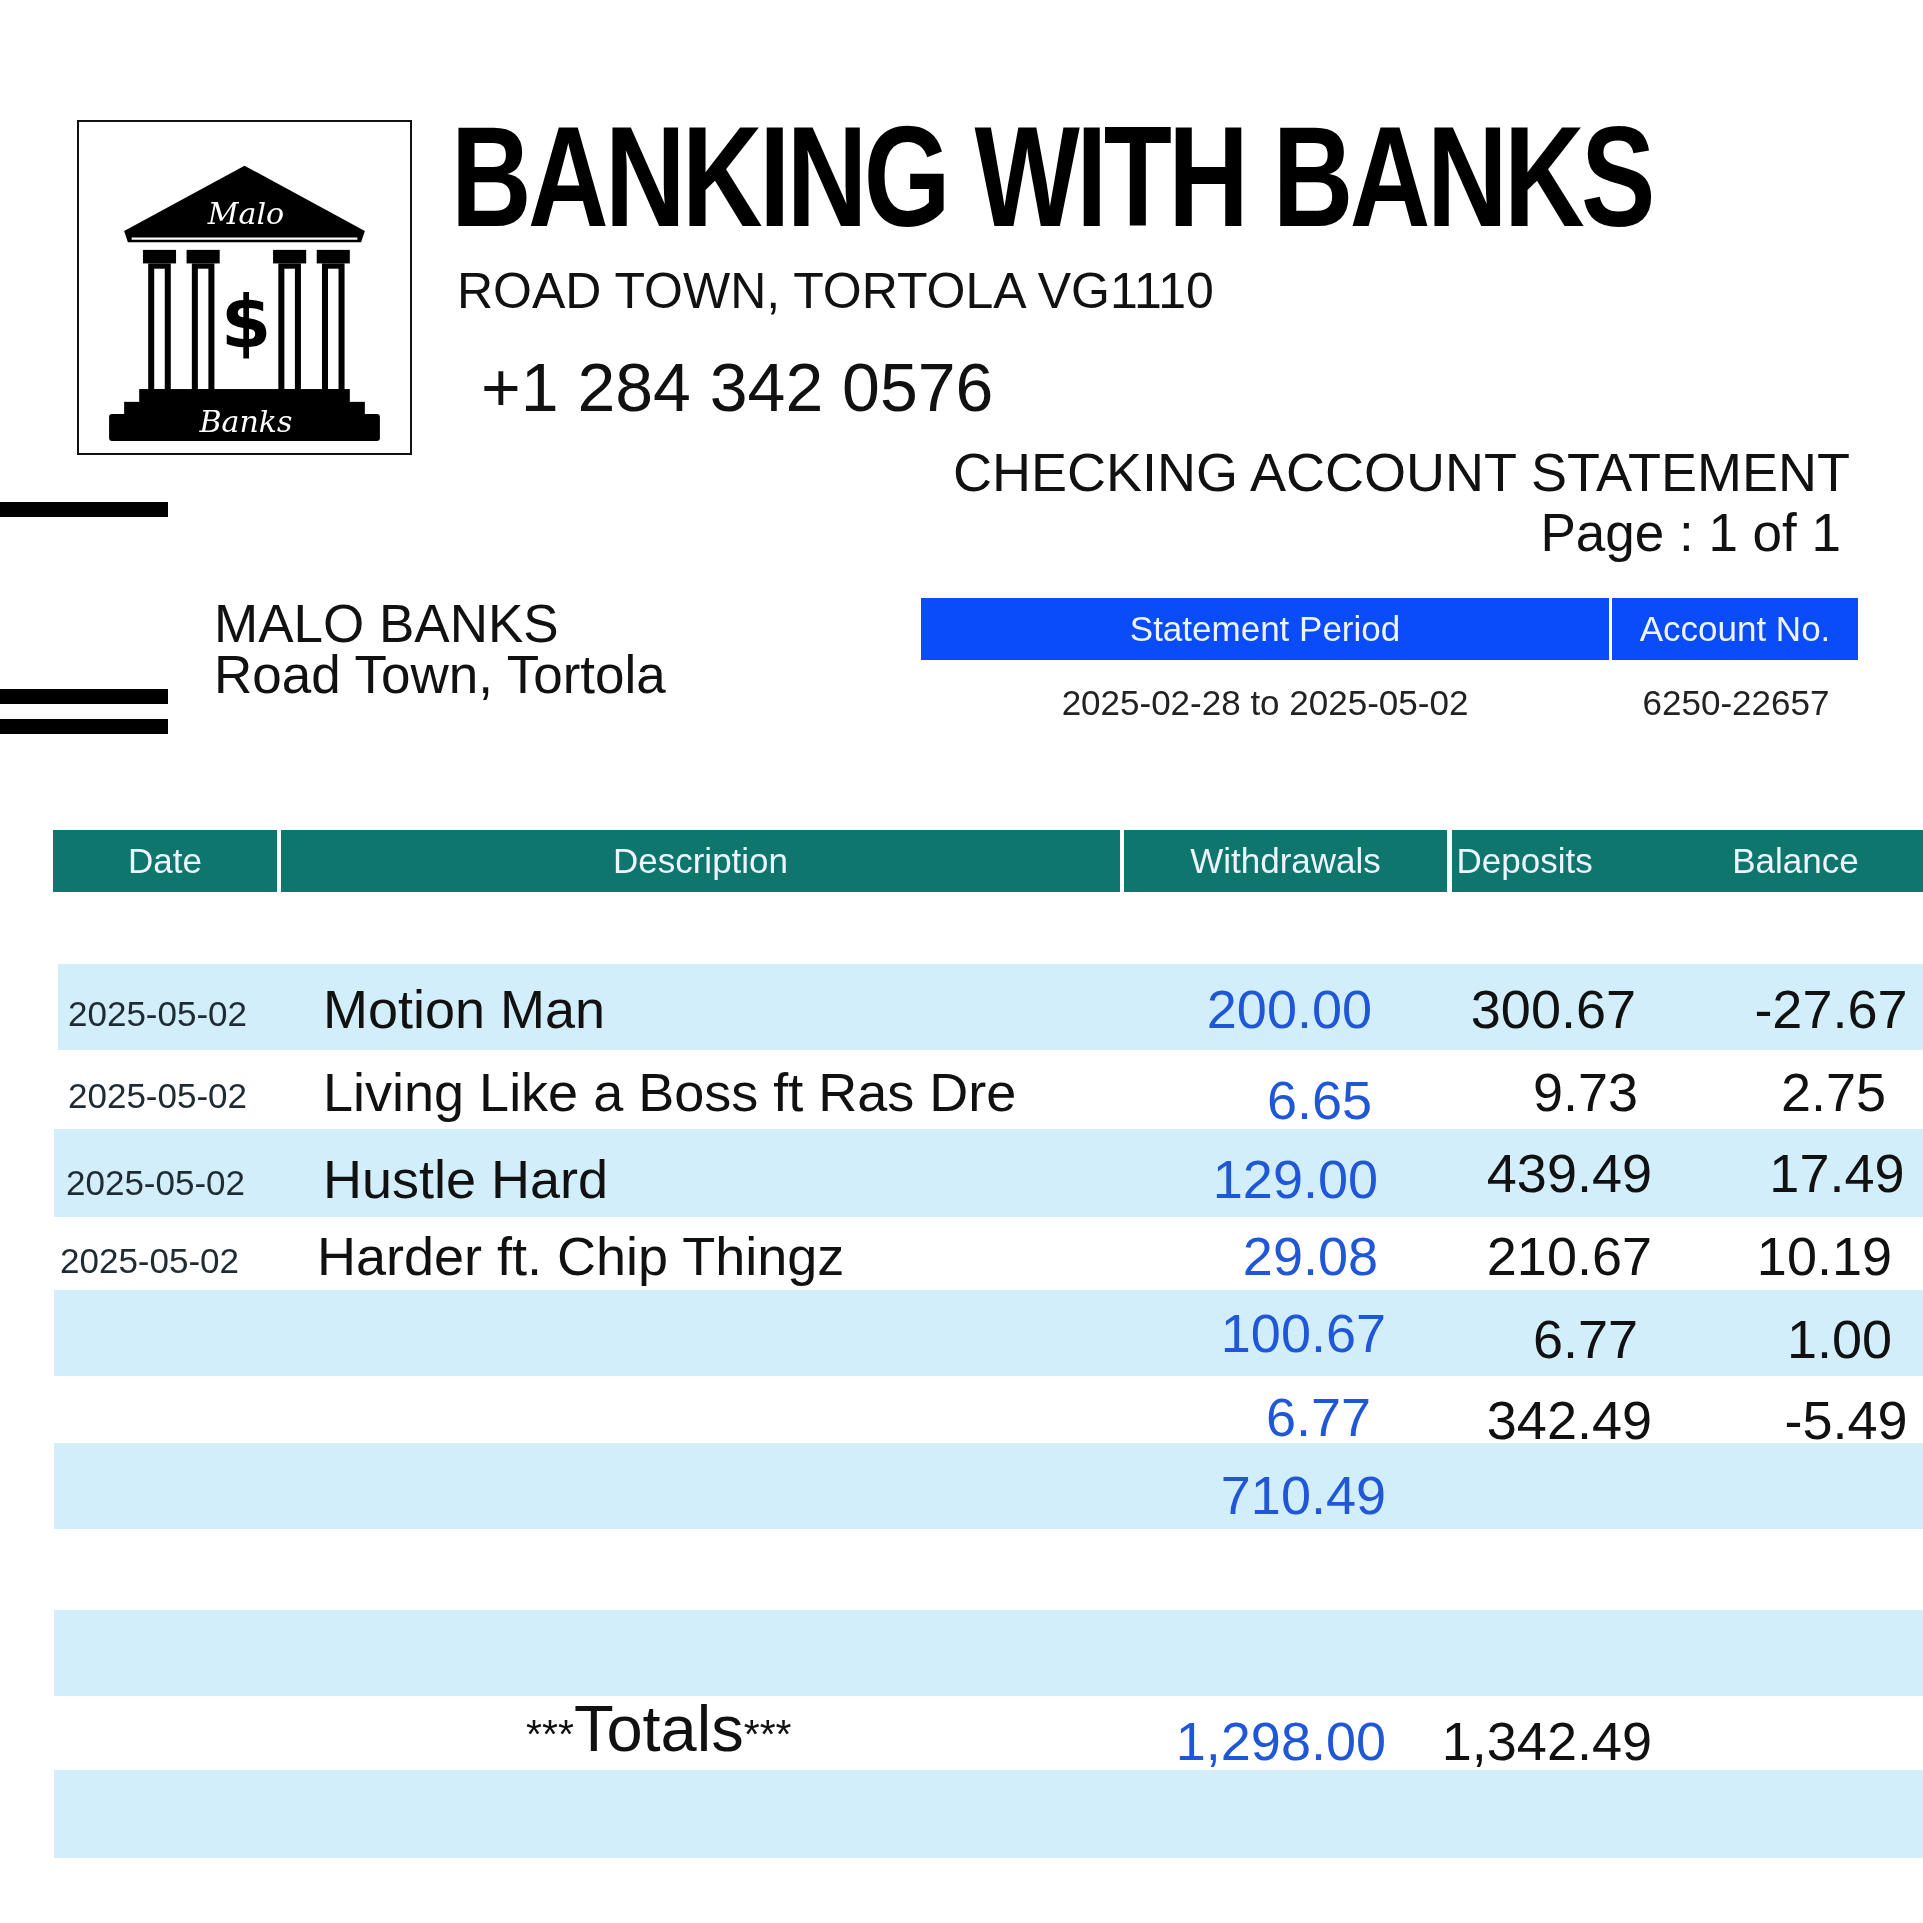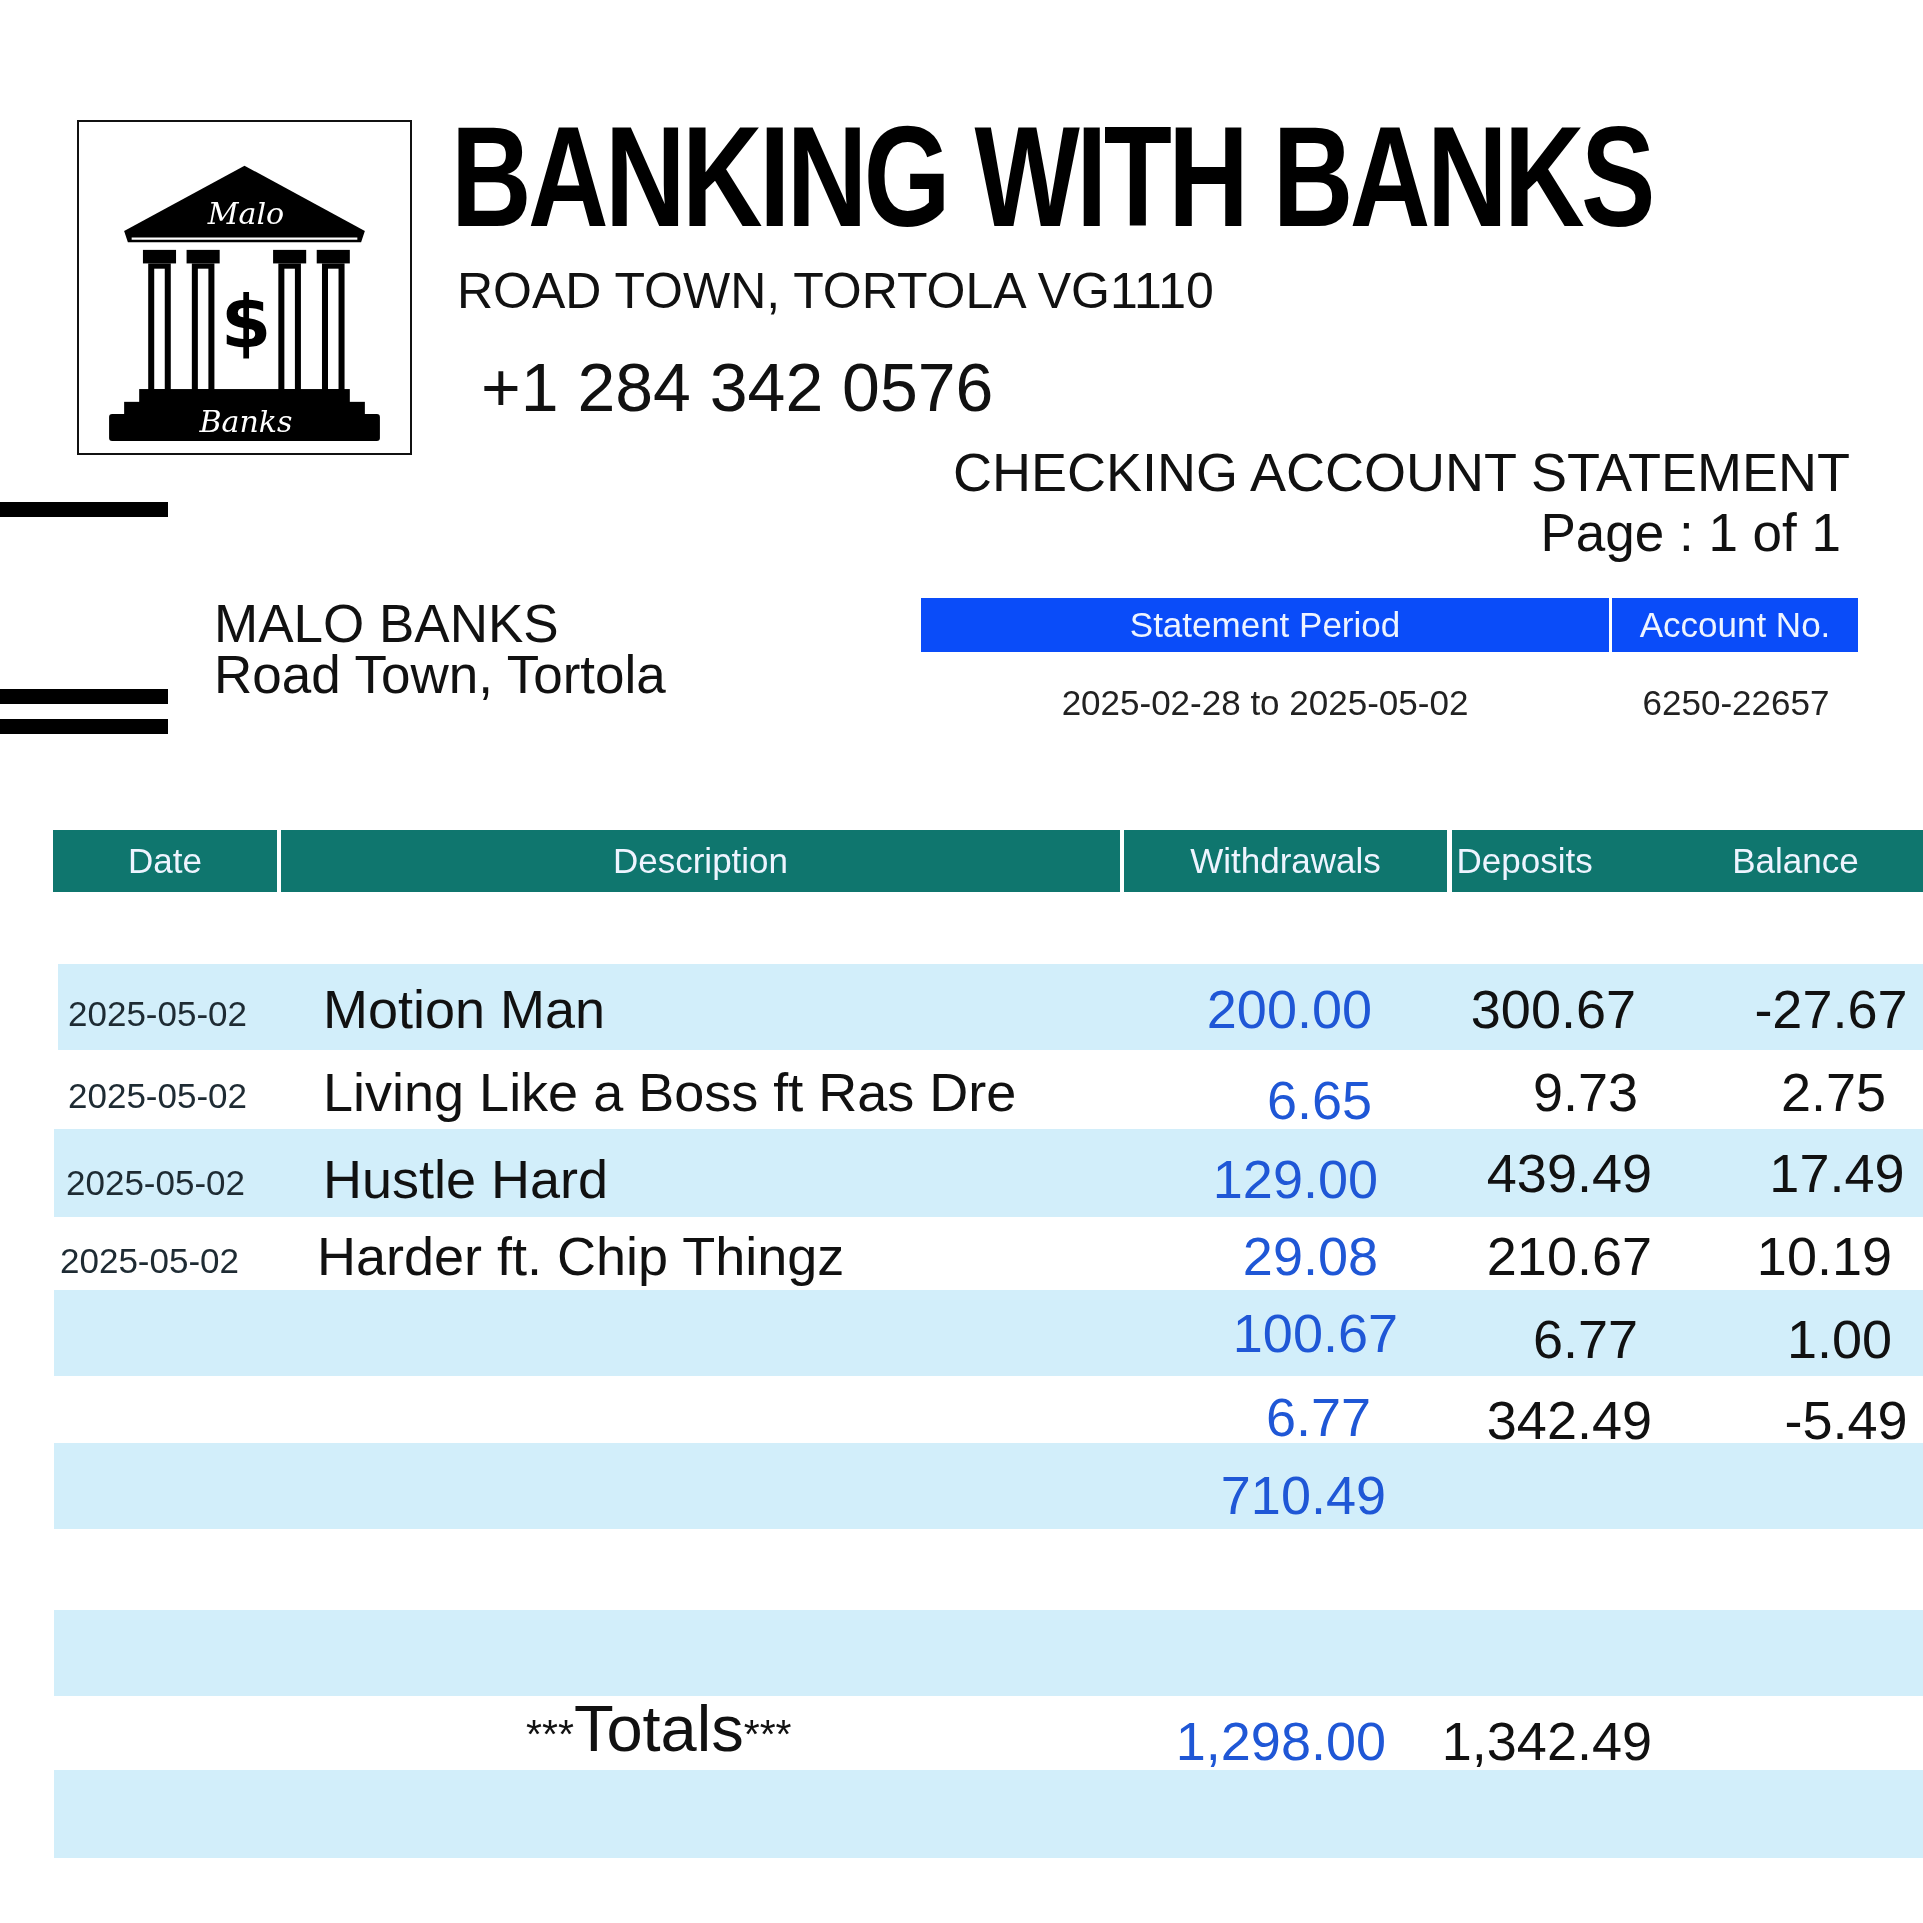--- a/index.html
+++ b/index.html
@@ -9,21 +9,21 @@
   .logo-box { left:77px; top:120px; width:335px; height:335px; border:2.3px solid #111; box-sizing:border-box; }
   .title { left:451px; top:105px; font-family:"Liberation Sans", sans-serif; font-weight:bold;
            font-size:143px; line-height:143px; letter-spacing:-4.5px; transform:scaleX(0.78); transform-origin:left top; white-space:nowrap; color:#000; }
   .addr-line { left:457px; top:254px; font-size:50px; line-height:75px; white-space:nowrap; color:#111; }
   .phone { left:481px; top:350px; font-size:68px; line-height:75px; white-space:nowrap; color:#111; }
   .stmt-title { right:74px; top:442px; font-size:54px; line-height:60px; white-space:nowrap; color:#111; }
   .page-no { right:83px; top:503px; font-size:53px; line-height:60px; white-space:nowrap; color:#111; }
   .bar { left:0; width:168px; height:15px; background:#000; }
   .cust { left:214px; top:597px; font-size:53px; line-height:53px; color:#111; white-space:nowrap; }
   .cust div { height:51px; }
-  .info-head { top:598px; height:54px; background:#0a4cf9; color:#eef4ff; font-size:35px; display:flex; align-items:center; justify-content:center; box-sizing:border-box; }
+  .info-head { top:598px; height:62px; background:#0a4cf9; color:#eef4ff; font-size:35px; display:flex; align-items:center; justify-content:center; box-sizing:border-box; }
   .info-val { top:680px; font-size:35px; line-height:45px; color:#222; text-align:center; white-space:nowrap; }
   .th { top:830px; height:62px; background:#0f766e; color:#eef4ff; font-size:35px; display:flex; align-items:center; justify-content:center; box-sizing:border-box; }
   .band { left:54px; right:0; background:#d2eefa; }
   .cell-date { font-size:35px; color:#1e2b33; white-space:nowrap; }
   .cell-desc { font-size:54px; color:#111; white-space:nowrap; }
   .num { font-size:54px; white-space:nowrap; text-align:right; }
   .num.w { color:#1f57d6; }
   .num.d, .num.b { color:#111; }
   .totals-label { left:526px; top:1691px; font-size:65px; line-height:75px; white-space:nowrap; color:#111; }
   .totals-label .stars { font-size:41px; vertical-align:top; position:relative; top:6px; }
@@ -125,21 +125,21 @@
 
 <div>
   <div class="abs cell-date" style="left:60px; top:1241px;">2025-05-02</div>
   <div class="abs cell-desc" style="left:317px; top:1225px;">Harder ft. Chip Thingz</div>
   <div class="abs num w" style="right:546px; top:1225px;">29.08</div>
   <div class="abs num d" style="right:272px; top:1225px;">210.67</div>
   <div class="abs num b" style="right:32px; top:1225px;">10.19</div>
 </div>
 
 <div>
-  <div class="abs num w" style="right:526px; top:1302px;">100.67</div>
+  <div class="abs num w" style="right:538px; top:1302px;">100.67</div>
   <div class="abs num d" style="right:286px; top:1308px;">6.77</div>
   <div class="abs num b" style="right:32px; top:1308px;">1.00</div>
 </div>
 
 <div>
   <div class="abs num w" style="right:553px; top:1386px;">6.77</div>
   <div class="abs num d" style="right:272px; top:1389px;">342.49</div>
   <div class="abs num b" style="right:16.5px; top:1389px;">-5.49</div>
 </div>
 

